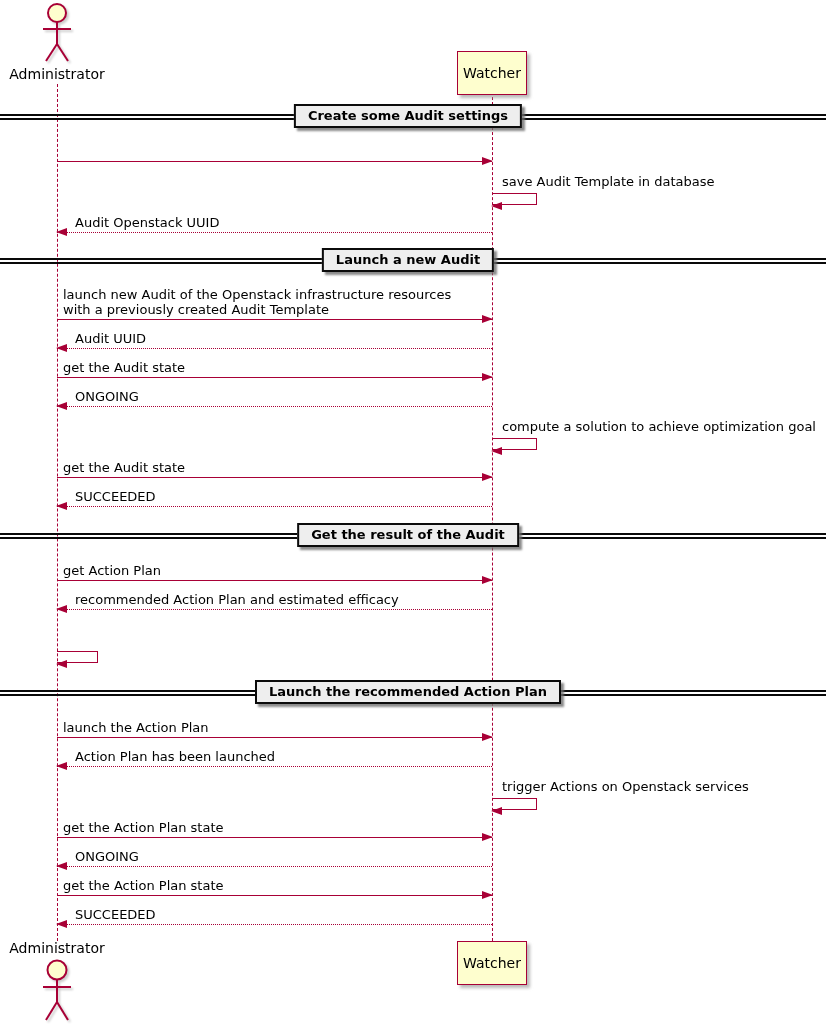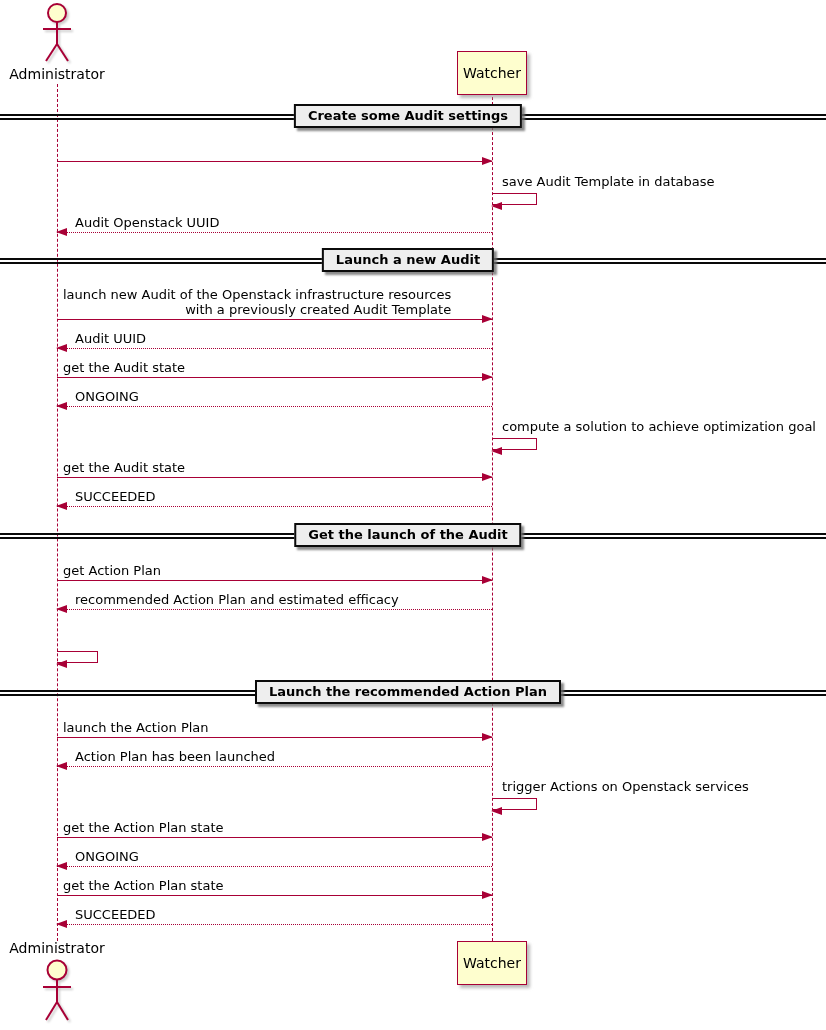--- a/index.html
+++ b/index.html
@@ -4,21 +4,21 @@
 <style>
   :root{
     --accent:#A80036;
     --pfill:#FEFECE;
     --dfill:#EEEEEE;
     --txt:#000000;
   }
   html,body{margin:0;padding:0;background:#fff;}
   #canvas{
     position:relative;width:826px;height:1030px;background:#fff;overflow:hidden;
-    font-family:"DejaVu Sans","Liberation Sans",sans-serif;font-size:13px;color:var(--txt);text-align:right;
+    font-family:"DejaVu Sans","Liberation Sans",sans-serif;font-size:13px;color:var(--txt);
   }
   .lifeline{position:absolute;width:0;border-left:1px dashed var(--accent);}
   .participant{
     position:absolute;left:457px;width:70px;height:44px;background:var(--pfill);
     border:1.5px solid var(--accent);box-sizing:border-box;
     display:flex;align-items:center;justify-content:center;
     box-shadow:3px 3px 3px rgba(150,150,150,.65);font-size:14px;
   }
   .actor-label{position:absolute;left:57px;transform:translateX(-50%);white-space:nowrap;font-size:14px;}
   .actor-svg{position:absolute;left:27px;filter:drop-shadow(2.5px 2.5px 1px #cccccc);}
@@ -112,21 +112,21 @@
   <div class="arrow solid" style="top:477px">
       <i class="head right"></i>
     </div>
 
   <div class="msg-text" style="left:75px;top:489px">SUCCEEDED</div>
   <div class="arrow dotted" style="top:506px">
       <i class="head left"></i>
     </div>
 
   <div class="divider-lines" style="top:533px"></div>
-  <div class="divider-box" style="top:523px">Get the launch of the Audit</div>
+  <div class="divider-box" style="top:523px">Get the result of the Audit</div>
 
   <div class="msg-text" style="left:63px;top:563px">get Action Plan</div>
   <div class="arrow solid" style="top:580px">
       <i class="head right"></i>
     </div>
 
   <div class="msg-text" style="left:75px;top:592px">recommended Action Plan and estimated efficacy</div>
   <div class="arrow dotted" style="top:609px">
       <i class="head left"></i>
     </div>

